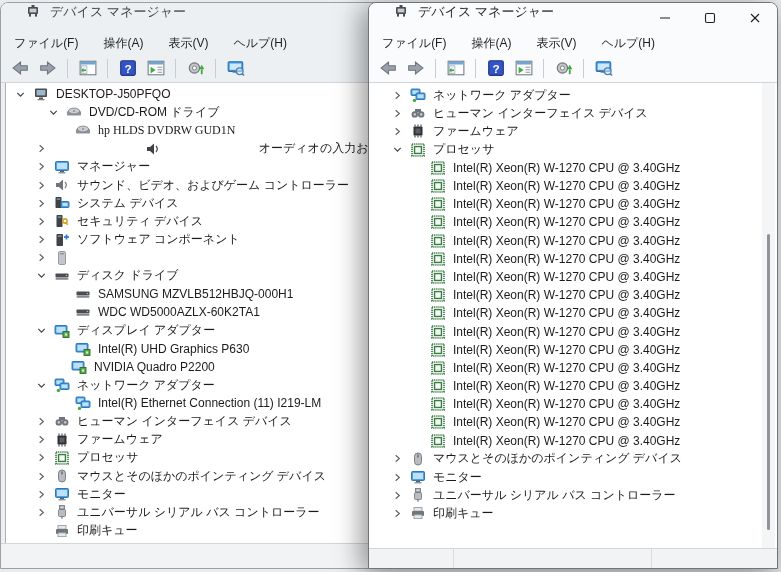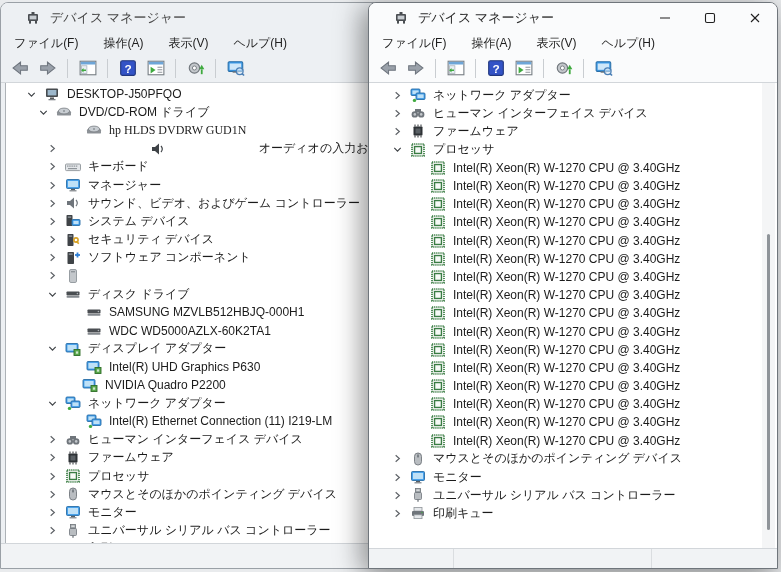--- a/index.html
+++ b/index.html
@@ -12,42 +12,42 @@
   .win{
     position:absolute;top:2px;height:567px;
     background:#fff;border:1px solid #9aa0a6;border-radius:8px 8px 0 0;
     overflow:hidden;display:flex;flex-direction:column;box-sizing:border-box;
   }
   #win-back{left:0;width:420px;--chrome:#edf0f3;z-index:1;}
   #win-front{
     left:368px;width:410px;--chrome:#fafbfc;z-index:2;border-color:#6f757b;
     box-shadow:-10px 2px 26px rgba(0,0,0,.25),0 10px 26px rgba(0,0,0,.22);
   }
-  .titlebar{height:30px;flex:none;display:flex;align-items:center;gap:9px;
+  .titlebar{height:30px;flex:none;display:flex;align-items:flex-start;gap:9px;
     padding-left:24px;background:var(--chrome);position:relative;}
   .titlebar .ticon{width:16px;height:16px;flex:none;}
   .title-text{font-size:13px;color:#2b2b2b;}
   #win-back .title-text{color:#474747;}
   .caption{position:absolute;top:0;right:0;height:30px;display:flex;}
   .cbtn{width:45px;height:30px;border:none;background:transparent;display:flex;
     align-items:center;justify-content:center;padding:0;}
   .menubar{height:21px;flex:none;display:flex;
     padding-left:4px;background:var(--chrome);font-size:12px;color:#1f1f1f;}
   .menu-item{padding:2px 9px;margin-right:7px;border:none;background:transparent;
     font:inherit;color:inherit;}
   .toolbar{height:29px;flex:none;display:flex;align-items:center;gap:3px;
     padding-left:6px;background:var(--chrome);border-bottom:1px solid #d2d6da;box-sizing:border-box;}
   .tbtn{width:25px;height:24px;border:none;background:transparent;display:flex;
     align-items:center;justify-content:center;padding:0;}
   .tsep{width:1px;height:19px;background:#c9cdd1;margin:0 4px;flex:none;}
   .tree-wrap{flex:1;position:relative;background:#fff;overflow:hidden;}
   .edge-strip{position:absolute;left:0;top:0;bottom:0;width:4px;background:#edf0f3;
     border-right:1px solid #adb2b7;}
   .tree{position:absolute;top:0;left:0;right:0;bottom:0;}
-  #win-back .tree{padding-top:2px;left:16px;}
+  #win-back .tree{padding-top:2px;left:5px;}
   #win-front .tree{padding-top:3px;}
   .row{display:flex;align-items:center;height:18.2px;font-size:12px;color:#1b1b1b;
     white-space:nowrap;}
   .chev{width:13px;height:13px;flex:none;margin-right:6px;display:flex;
     align-items:center;justify-content:center;}
   .tico{width:16px;height:16px;flex:none;margin-right:5px;}
   .tico svg,.chev svg,.ticon svg,.tbtn svg,.cbtn svg{display:block;}
   .lbl{padding:0 2px;}
   .statusbar{flex:none;background:#f1f3f5;border-top:1px solid #d2d6da;display:flex;}
   #win-back .statusbar{height:24px;}
@@ -165,21 +165,21 @@
           <span class="tico">
             <svg width="16" height="16" viewBox="0 0 16 16">
               <rect x="2" y="2.5" width="12" height="8.5" rx="1" fill="#474b4f"></rect>
               <rect x="3.6" y="4" width="8.8" height="5.4" fill="#9db8cc"></rect>
               <rect x="6" y="11.5" width="4" height="1.4" fill="#474b4f"></rect>
               <rect x="4.5" y="13" width="7" height="1.3" fill="#7d8287"></rect>
             </svg>
           </span>
           <span class="lbl">DESKTOP-J50PFQO</span>
         </div>
-        <div class="row" style="padding-left: 20px;">
+        <div class="row" style="padding-left: 41px;">
           <span class="chev">
             <svg width="11" height="11" viewBox="0 0 12 12">
               <polyline points="2.5,4.2 6,7.8 9.5,4.2" fill="none" stroke="#3f4347" stroke-width="1.3"></polyline>
             </svg>
           </span>
           <span class="tico">
             <svg width="16" height="16" viewBox="0 0 16 16">
               <rect x="1" y="7" width="14" height="4.6" rx="1.2" fill="#8d9297"></rect>
               <ellipse cx="8" cy="7" rx="5.6" ry="2.9" fill="#c8cdd2" stroke="#7a7f84" stroke-width="0.8"></ellipse>
               <circle cx="8" cy="7" r="1" fill="#8d9297"></circle>
@@ -204,41 +204,20 @@
               <polyline points="4,2.5 8,6 4,9.5" fill="none" stroke="#5f6368" stroke-width="1.3"></polyline>
             </svg>
           </span>
           <span class="tico">
             <svg width="16" height="16" viewBox="0 0 16 16">
               <polygon points="2,6 5,6 9,2.5 9,13.5 5,10 2,10" fill="#3f4347"></polygon>
               <path d="M11 5 q2.6 3 0 6" stroke="#3f4347" fill="none" stroke-width="1.2"></path>
             </svg>
           </span>
           <span class="lbl">オーディオの入力および出力</span>
-        </div>
-        <div class="row" style="padding-left: 29px;">
-          <span class="chev">
-            <svg width="11" height="11" viewBox="0 0 12 12">
-              <polyline points="4,2.5 8,6 4,9.5" fill="none" stroke="#5f6368" stroke-width="1.3"></polyline>
-            </svg>
-          </span>
-          <span class="tico">
-            <svg width="16" height="16" viewBox="0 0 16 16">
-              <rect x="0.5" y="5" width="15" height="6.6" rx="1" fill="#e3e6e9" stroke="#8f959a" stroke-width="0.9"></rect>
-              <g fill="#8f959a">
-                <rect x="2" y="6.5" width="1.5" height="1.2"></rect>
-                <rect x="4.2" y="6.5" width="1.5" height="1.2"></rect>
-                <rect x="6.4" y="6.5" width="1.5" height="1.2"></rect>
-                <rect x="8.6" y="6.5" width="1.5" height="1.2"></rect>
-                <rect x="10.8" y="6.5" width="1.5" height="1.2"></rect>
-                <rect x="3" y="9" width="9" height="1.2"></rect>
-              </g>
-            </svg>
-          </span>
-          <span class="lbl">キーボード</span>
         </div>
         <div class="row" style="padding-left: 29px;">
           <span class="chev">
             <svg width="11" height="11" viewBox="0 0 12 12">
               <polyline points="4,2.5 8,6 4,9.5" fill="none" stroke="#5f6368" stroke-width="1.3"></polyline>
             </svg>
           </span>
           <span class="tico">
             <svg width="16" height="16" viewBox="0 0 16 16">
               <rect x="1.5" y="2.5" width="13" height="9" rx="1" fill="#3d9be9" stroke="#2a6ea6" stroke-width="0.9"></rect>

